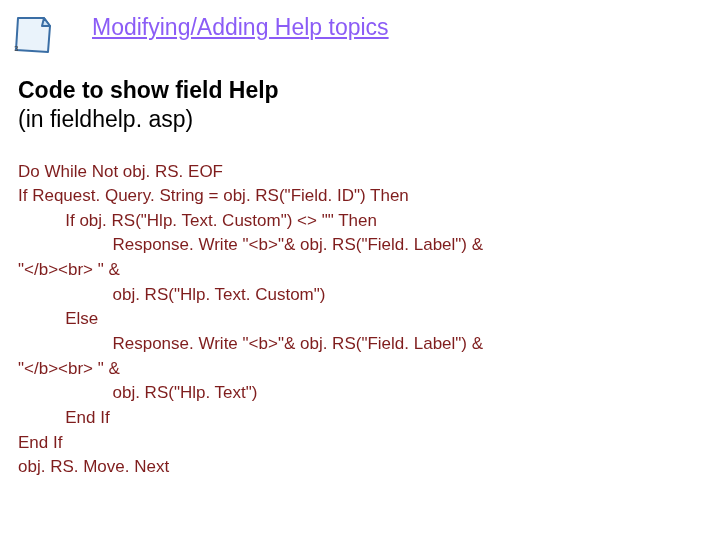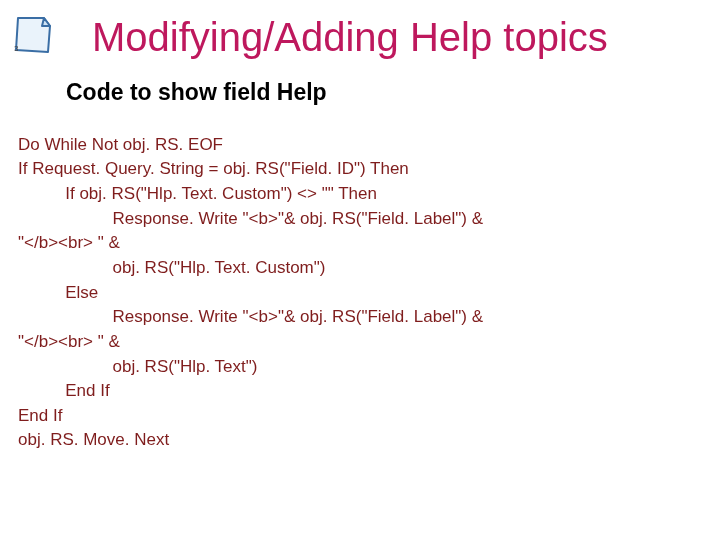--- a/index.html
+++ b/index.html
@@ -28,36 +28,36 @@
   }
   .slide-num {
     position: absolute;
     left: 4px;
     top: 32px;
     font-size: 8px;
     color: #444;
     font-family: Verdana, sans-serif;
   }
   .title {
-    font-size: 40px;
+    font-size: 23px;
     line-height: 1.15;
-    color: #be185d;
+    color: #8b5cf6;
     font-weight: 400;
     padding-left: 28px;
     padding-top: 2px;
+    text-decoration: underline;
   }
   .subhead {
     padding: 18px 18px 0 18px;
   }
   .sub1 {
     font-size: 23px;
     font-weight: 700;
     color: #000;
     line-height: 1.25;
-    margin-left: 48px;
   }
   .sub2 {
     font-size: 23px;
     font-weight: 400;
     color: #000;
     line-height: 1.25;
   }
   .code {
     padding: 26px 18px 0 18px;
     font-size: 17px;
@@ -76,20 +76,21 @@
       <path d="M8 6 L34 6 L40 14 L38 40 L6 38 Z" fill="#eaf3fb" stroke="#3a6ea5" stroke-width="2" stroke-linejoin="round"></path>
       <path d="M34 6 L32 14 L40 14 Z" fill="#cfe3f5" stroke="#3a6ea5" stroke-width="2" stroke-linejoin="round"></path>
     </svg>
     <span class="slide-num">3</span>
   </div>
   <h1 class="title">Modifying/Adding Help topics</h1>
 </div>
 
 <div class="subhead">
   <div class="sub1">Code to show field Help</div>
+  <div class="sub2">(in fieldhelp. asp)</div>
 </div>
 
 <div class="code" id="code-block">Do While Not obj. RS. EOF
 If Request. Query. String = obj. RS("Field. ID") Then
           If obj. RS("Hlp. Text. Custom") &lt;&gt; "" Then
                     Response. Write "&lt;b&gt;"&amp; obj. RS("Field. Label") &amp;
 "&lt;/b&gt;&lt;br&gt; " &amp;
                     obj. RS("Hlp. Text. Custom")
           Else
                     Response. Write "&lt;b&gt;"&amp; obj. RS("Field. Label") &amp;

